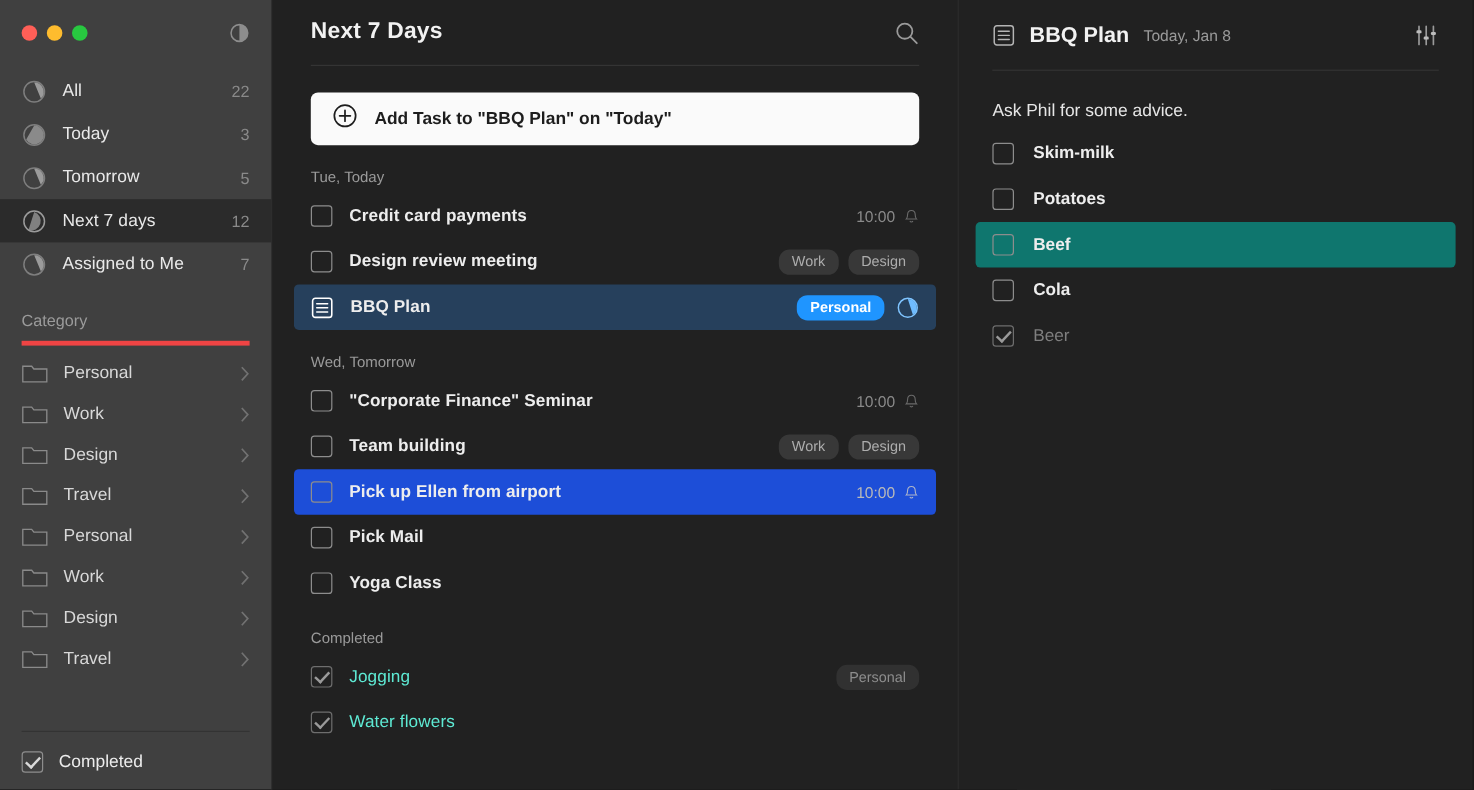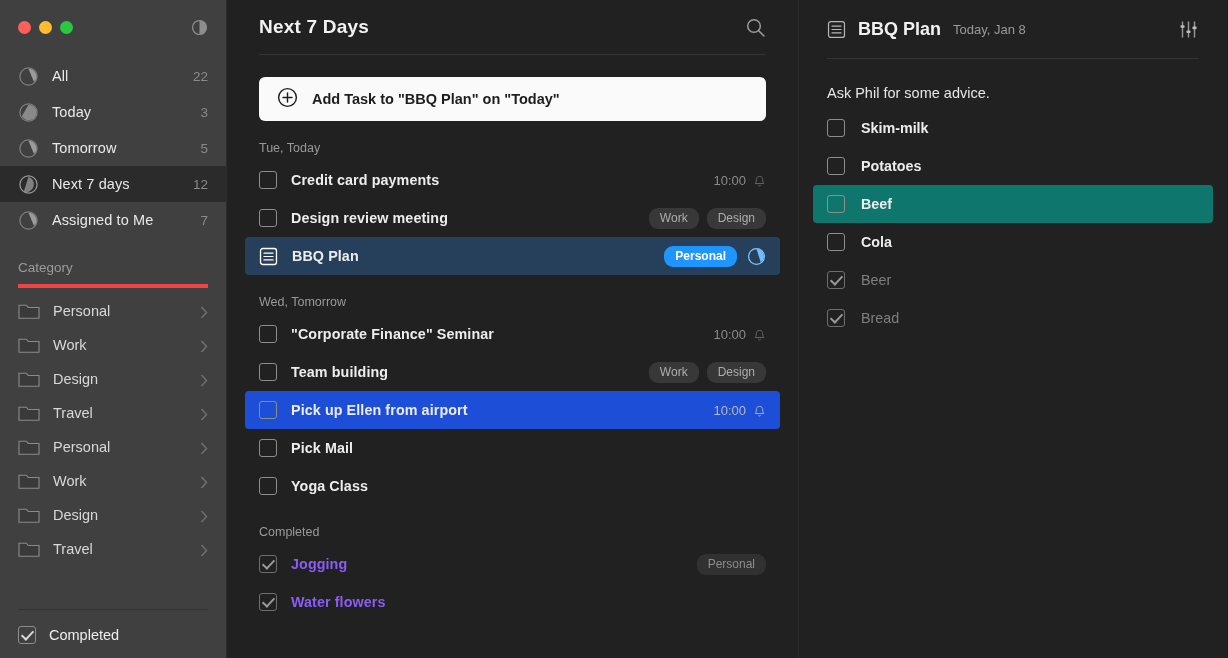--- a/index.html
+++ b/index.html
@@ -88,21 +88,21 @@
   .add-task-label { font-size: 14.5px; font-weight: bold; color: #1d1d1d; }
 
   .group-head { font-size: 12.5px; color: #9a9a9a; padding: 20px 32px 6px 32px; }
   .task-row {
     height: 38px; display: flex; align-items: center; gap: 14px;
     margin: 0 18px; padding: 0 14px; border-radius: 4px; cursor: default;
   }
   .task-row.hover { background: #1d4ed8; }
   .task-row.selected { background: #26405c; }
   .task-title { flex: 1; font-size: 14.3px; font-weight: bold; color: #ededed; letter-spacing: .1px; }
-  .task-row.done .task-title { color: #8b5cf6; font-weight: bold; }
+  .task-row.done .task-title { color: #5eead4; font-weight: normal; }
   .task-time { font-size: 13px; color: #8a8a8a; }
   .task-row.hover .task-time { color: #b9b9b9; }
   .bell { width: 13px; height: 13px; opacity: .6; margin-left: 7px; }
   .task-row.hover .bell { opacity: .85; }
   .meta { display: flex; align-items: center; }
   .pill {
     font-size: 12px; color: #adadad; background: #383838;
     border-radius: 9px; padding: 3px 11px 4px 11px; margin-left: 8px;
   }
   .pill.faded { color: #8d8d8d; background: #313131; }
@@ -472,19 +472,15 @@
       <span class="check-label">Beef</span>
     </div>
     <div class="check-row">
       <span class="cbox"></span>
       <span class="check-label">Cola</span>
     </div>
     <div class="check-row done">
       <span class="cbox dim checked"></span>
       <span class="check-label">Beer</span>
     </div>
-    <div class="check-row done">
-      <span class="cbox dim checked"></span>
-      <span class="check-label">Bread</span>
-    </div>
   </div>
 
 </div>
 
 </body></html>

